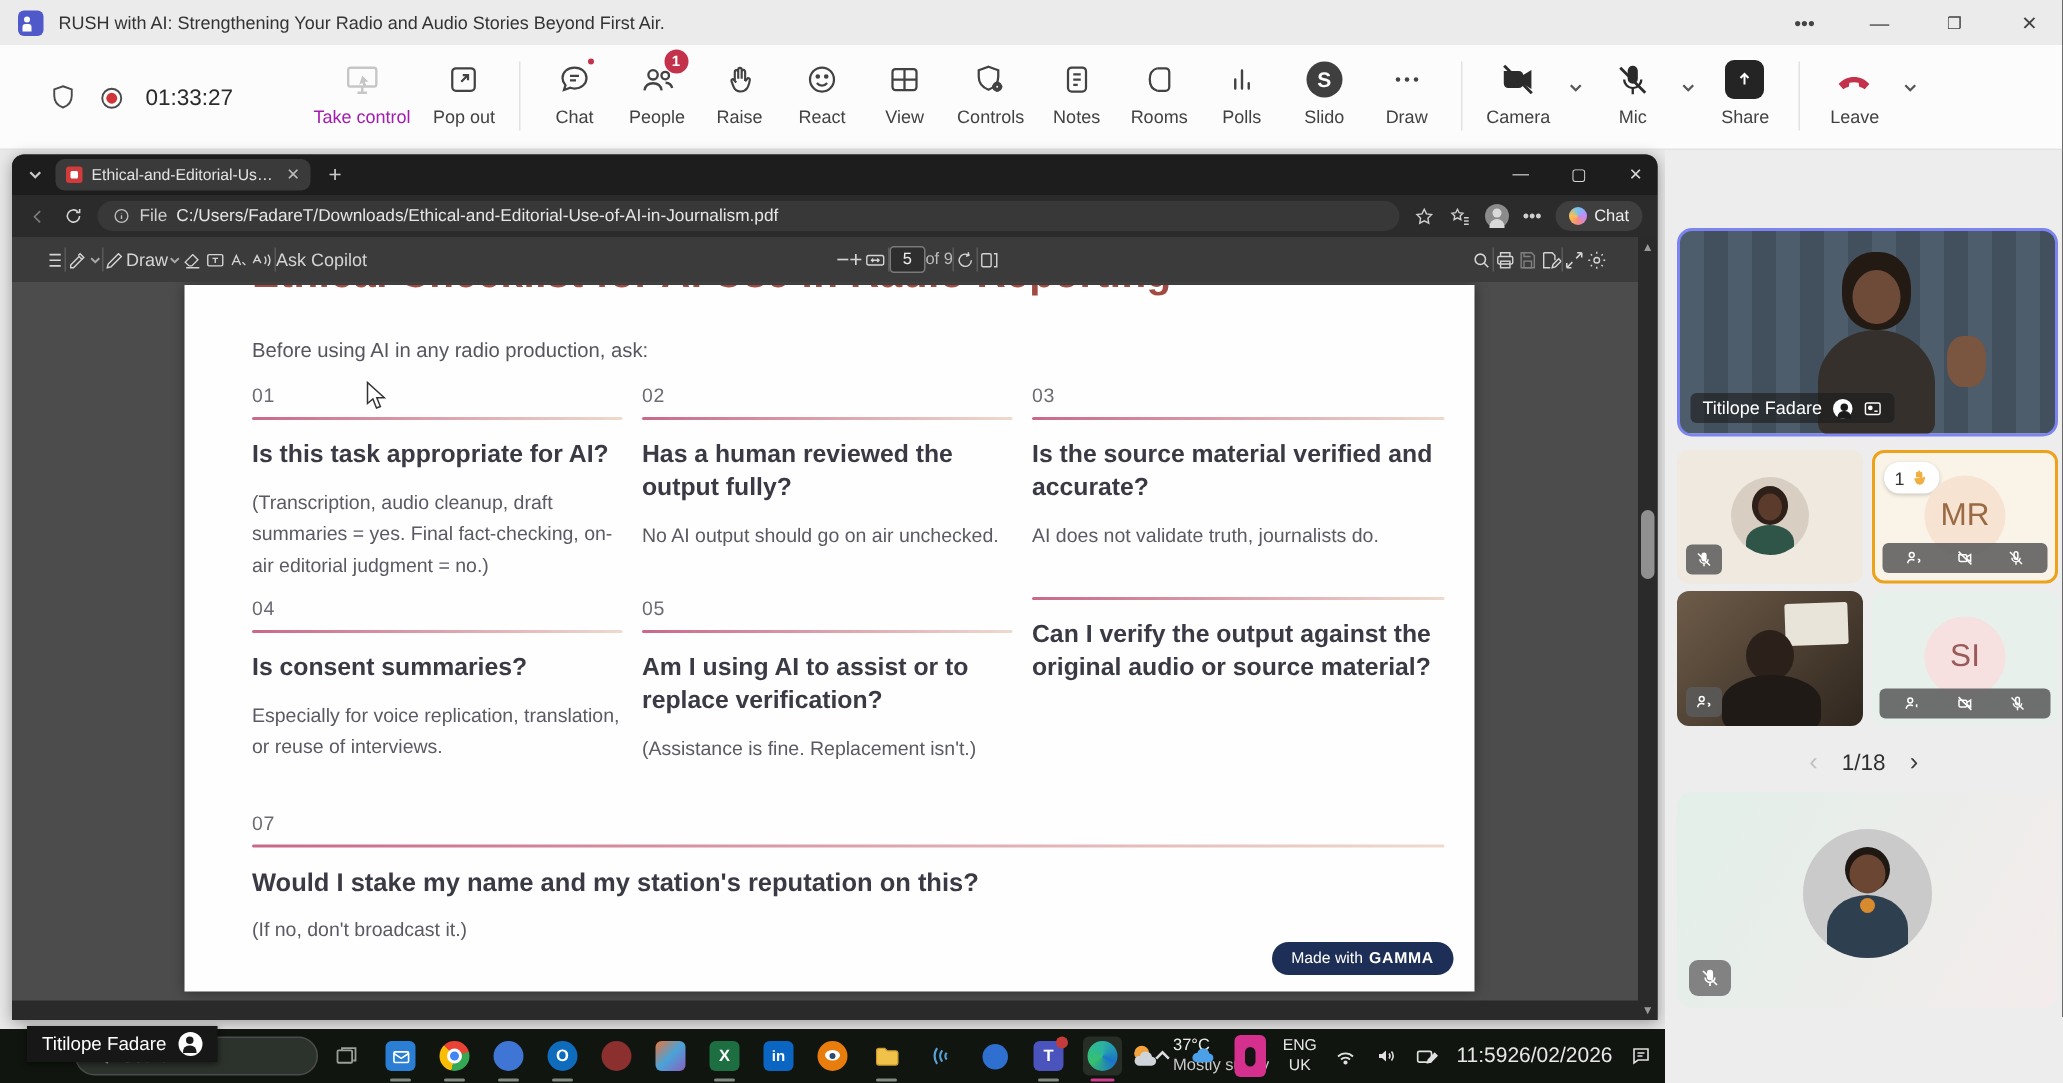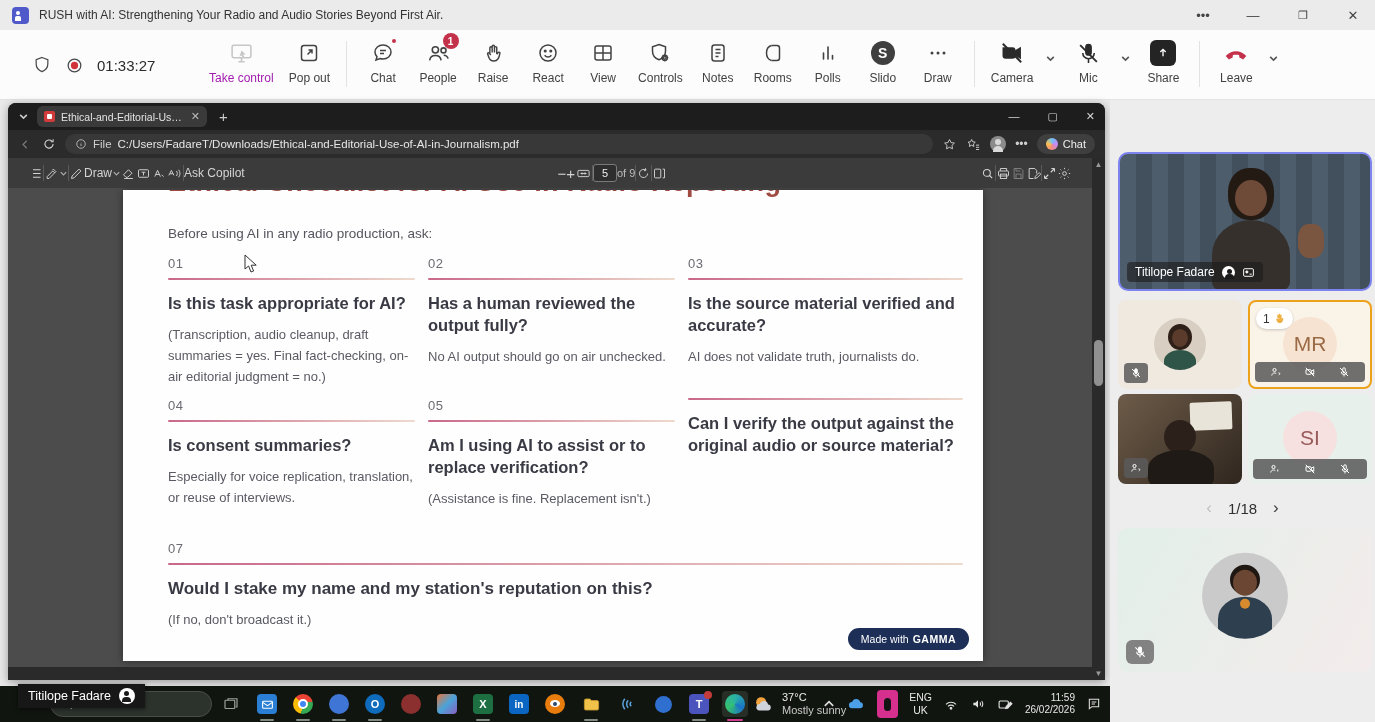--- a/index.html
+++ b/index.html
@@ -144,21 +144,21 @@
   .circ { width:20px; height:20px; border-radius:50%; }
   .chrome { background:conic-gradient(from -45deg,#ea4335 0 33%,#34a853 33% 66%,#fbbc05 66% 100%); position:relative; }
   .chrome::after { content:""; position:absolute; left:5px; top:5px; width:10px; height:10px; border-radius:50%; background:#4285f4; border:2px solid #fff; box-sizing:border-box; }
   .edgec { background:conic-gradient(#2bb3a3,#1a73c8,#35c16f,#2bb3a3); }
   .weather { position:absolute; left:752px; top:0; height:36px; display:flex; align-items:center; gap:8px; cursor:pointer; }
   .wtxt { display:flex; flex-direction:column; line-height:1.15; }
   .wtemp { font-size:11px; color:#ececec; }
   .wdesc { font-size:11px; color:#c9c9c9; }
   .tray { position:absolute; right:0; top:0; height:36px; display:flex; align-items:center; gap:11px; padding-right:8px; }
   .lang { display:flex; flex-direction:column; align-items:center; line-height:1.2; color:#e8e8e8; font-size:10.5px; cursor:pointer; }
-  .clock { display:flex; flex-direction:column; align-items:flex-end; line-height:1.25; color:#e8e8e8; font-size:10px; cursor:pointer; }
+  .clock { display:flex; flex-direction:row; align-items:flex-end; line-height:1.25; color:#e8e8e8; font-size:14px; cursor:pointer; }
   .recmag { width:21px; height:28px; border-radius:4px; background:#d6308f; display:flex; align-items:center; justify-content:center; cursor:pointer; }
   .recmag i { display:block; width:7px; height:13px; border-radius:4px; background:#141414; }
   .tooltip { position:absolute; left:18px; top:684px; height:24px; background:#171717; display:flex; align-items:center; gap:8px;
     padding:0 10px; color:#fff; font-size:12.5px; z-index:60; box-shadow:0 1px 4px rgba(0,0,0,.5); }
   .spoticon { width:16px; height:16px; border-radius:50%; background:#fff; position:relative; }
   .spoticon::before { content:""; position:absolute; left:5.5px; top:3px; width:5px; height:5px; border-radius:50%; background:#1a1a1a; }
   .spoticon::after { content:""; position:absolute; left:3.5px; top:8.5px; width:9px; height:5px; border-radius:4px 4px 0 0; background:#1a1a1a; }
 </style>
 </head>
 <body>

